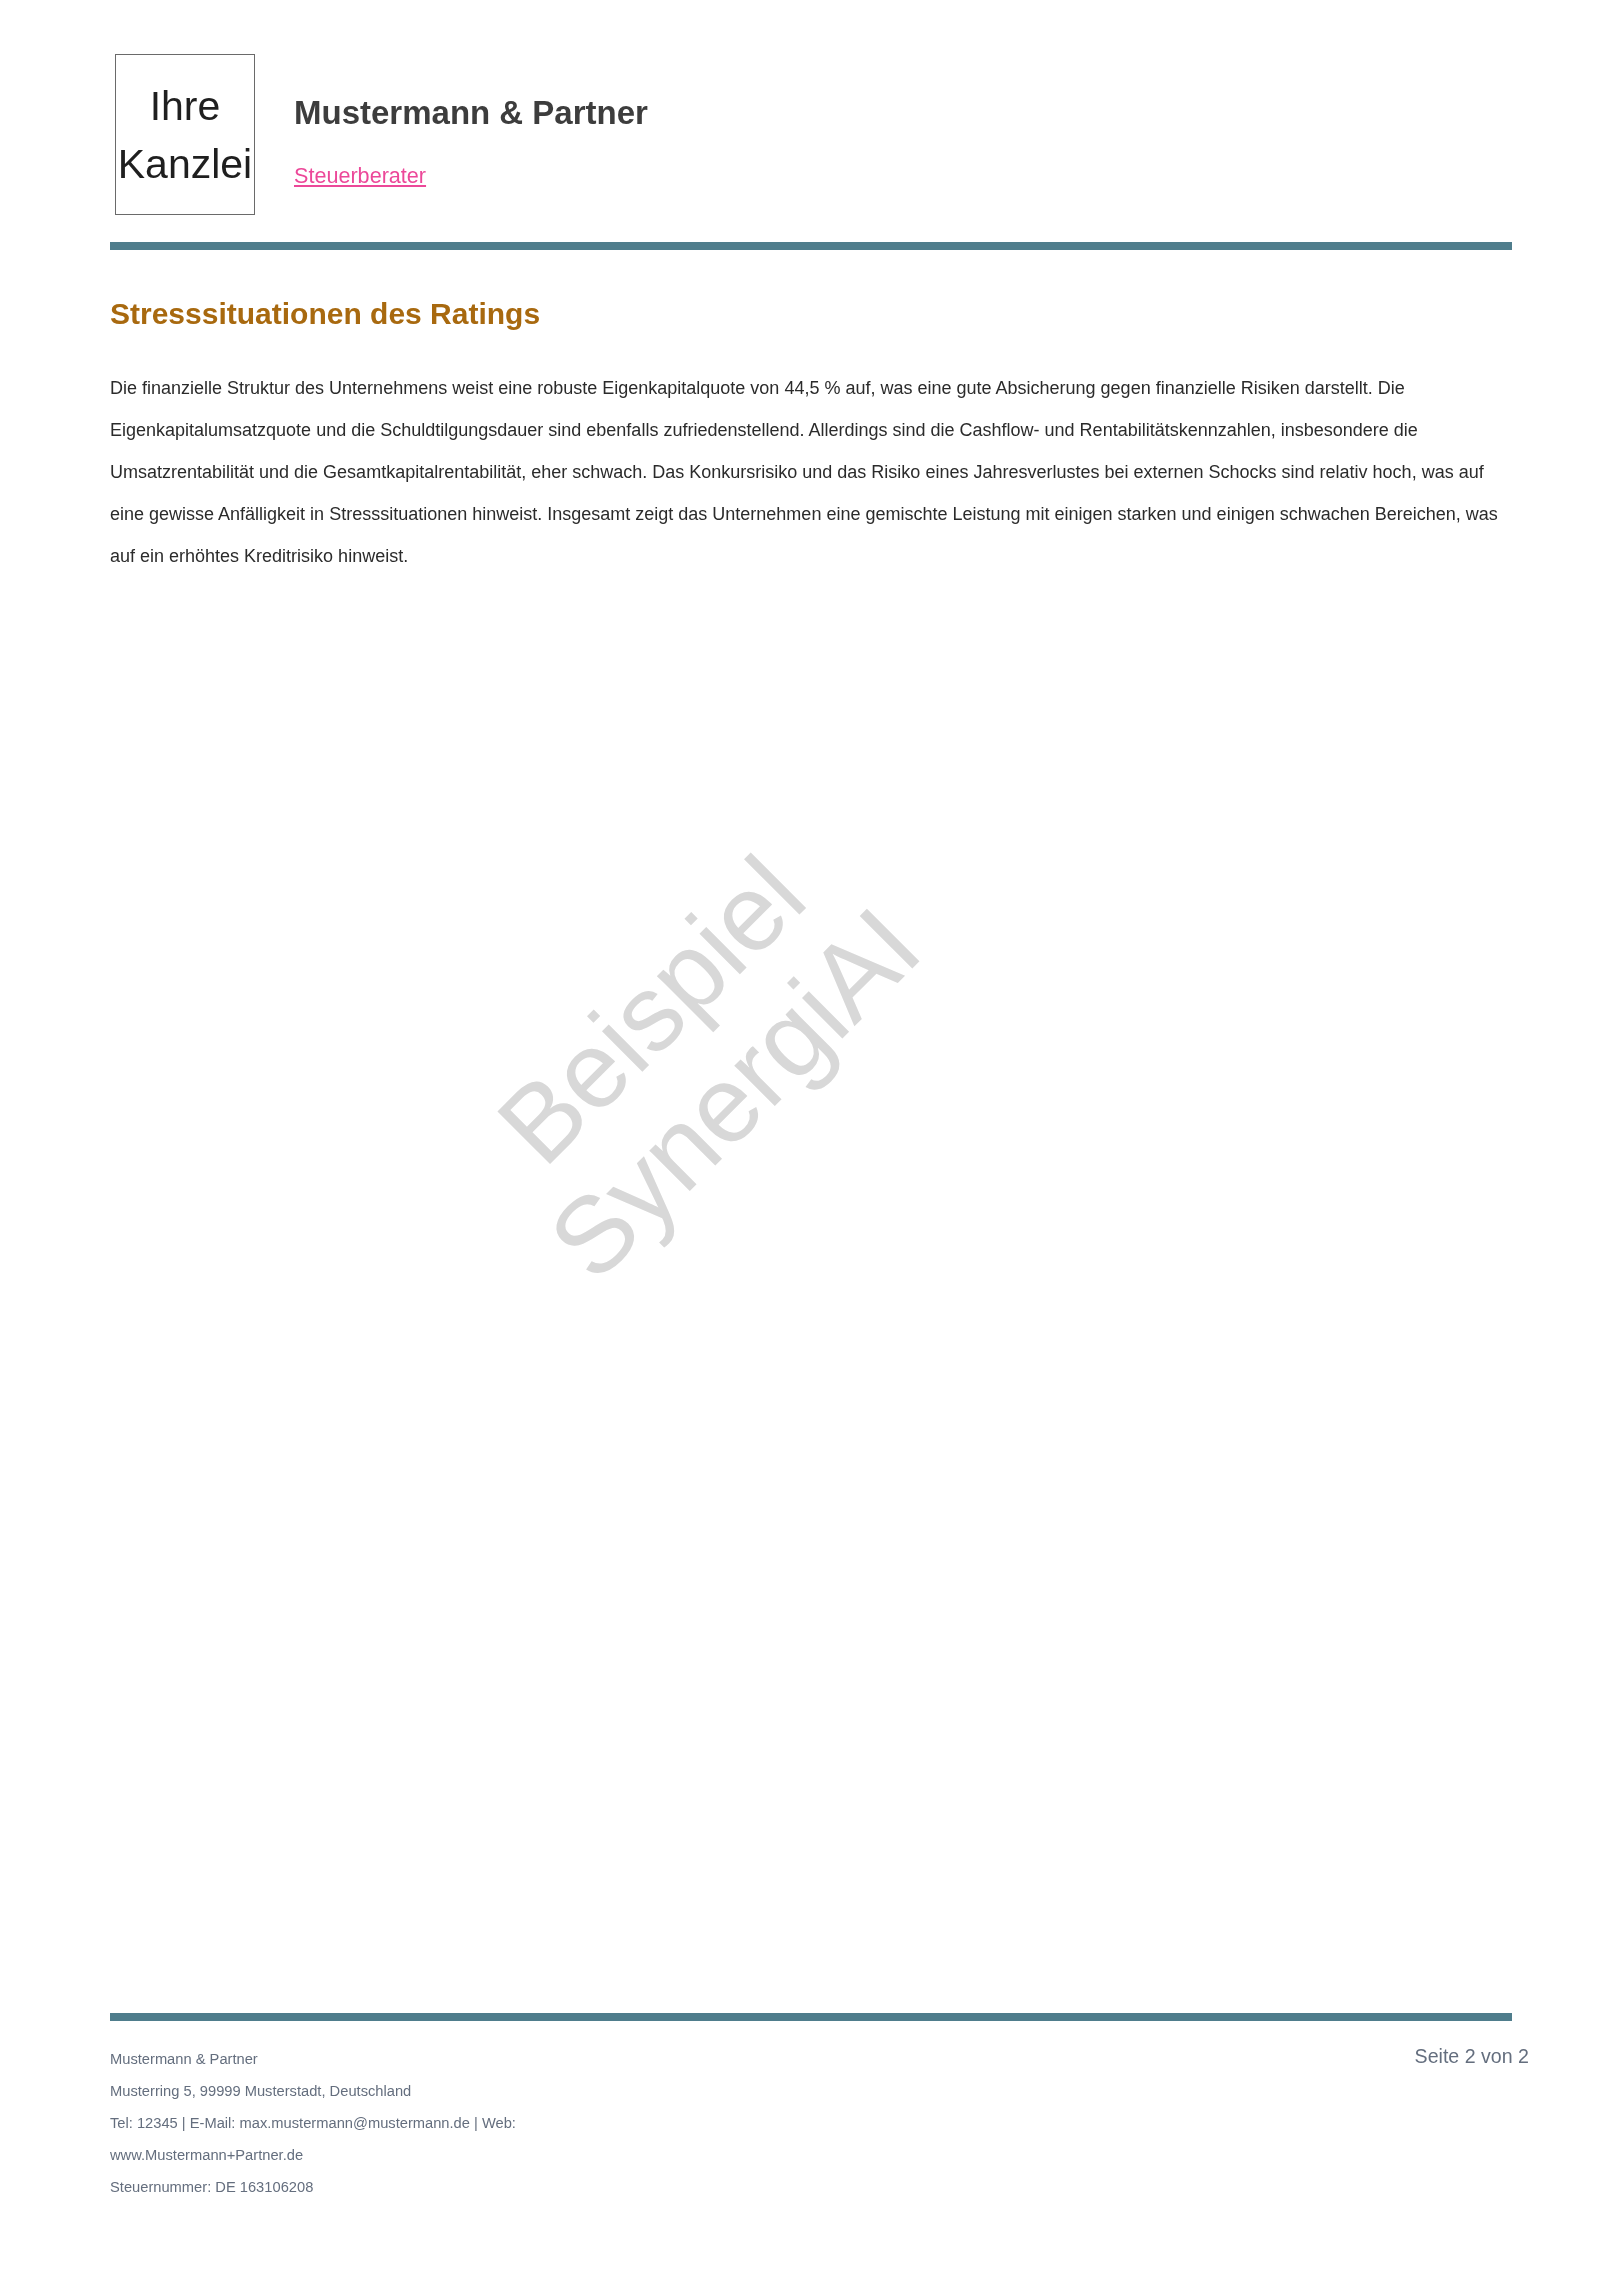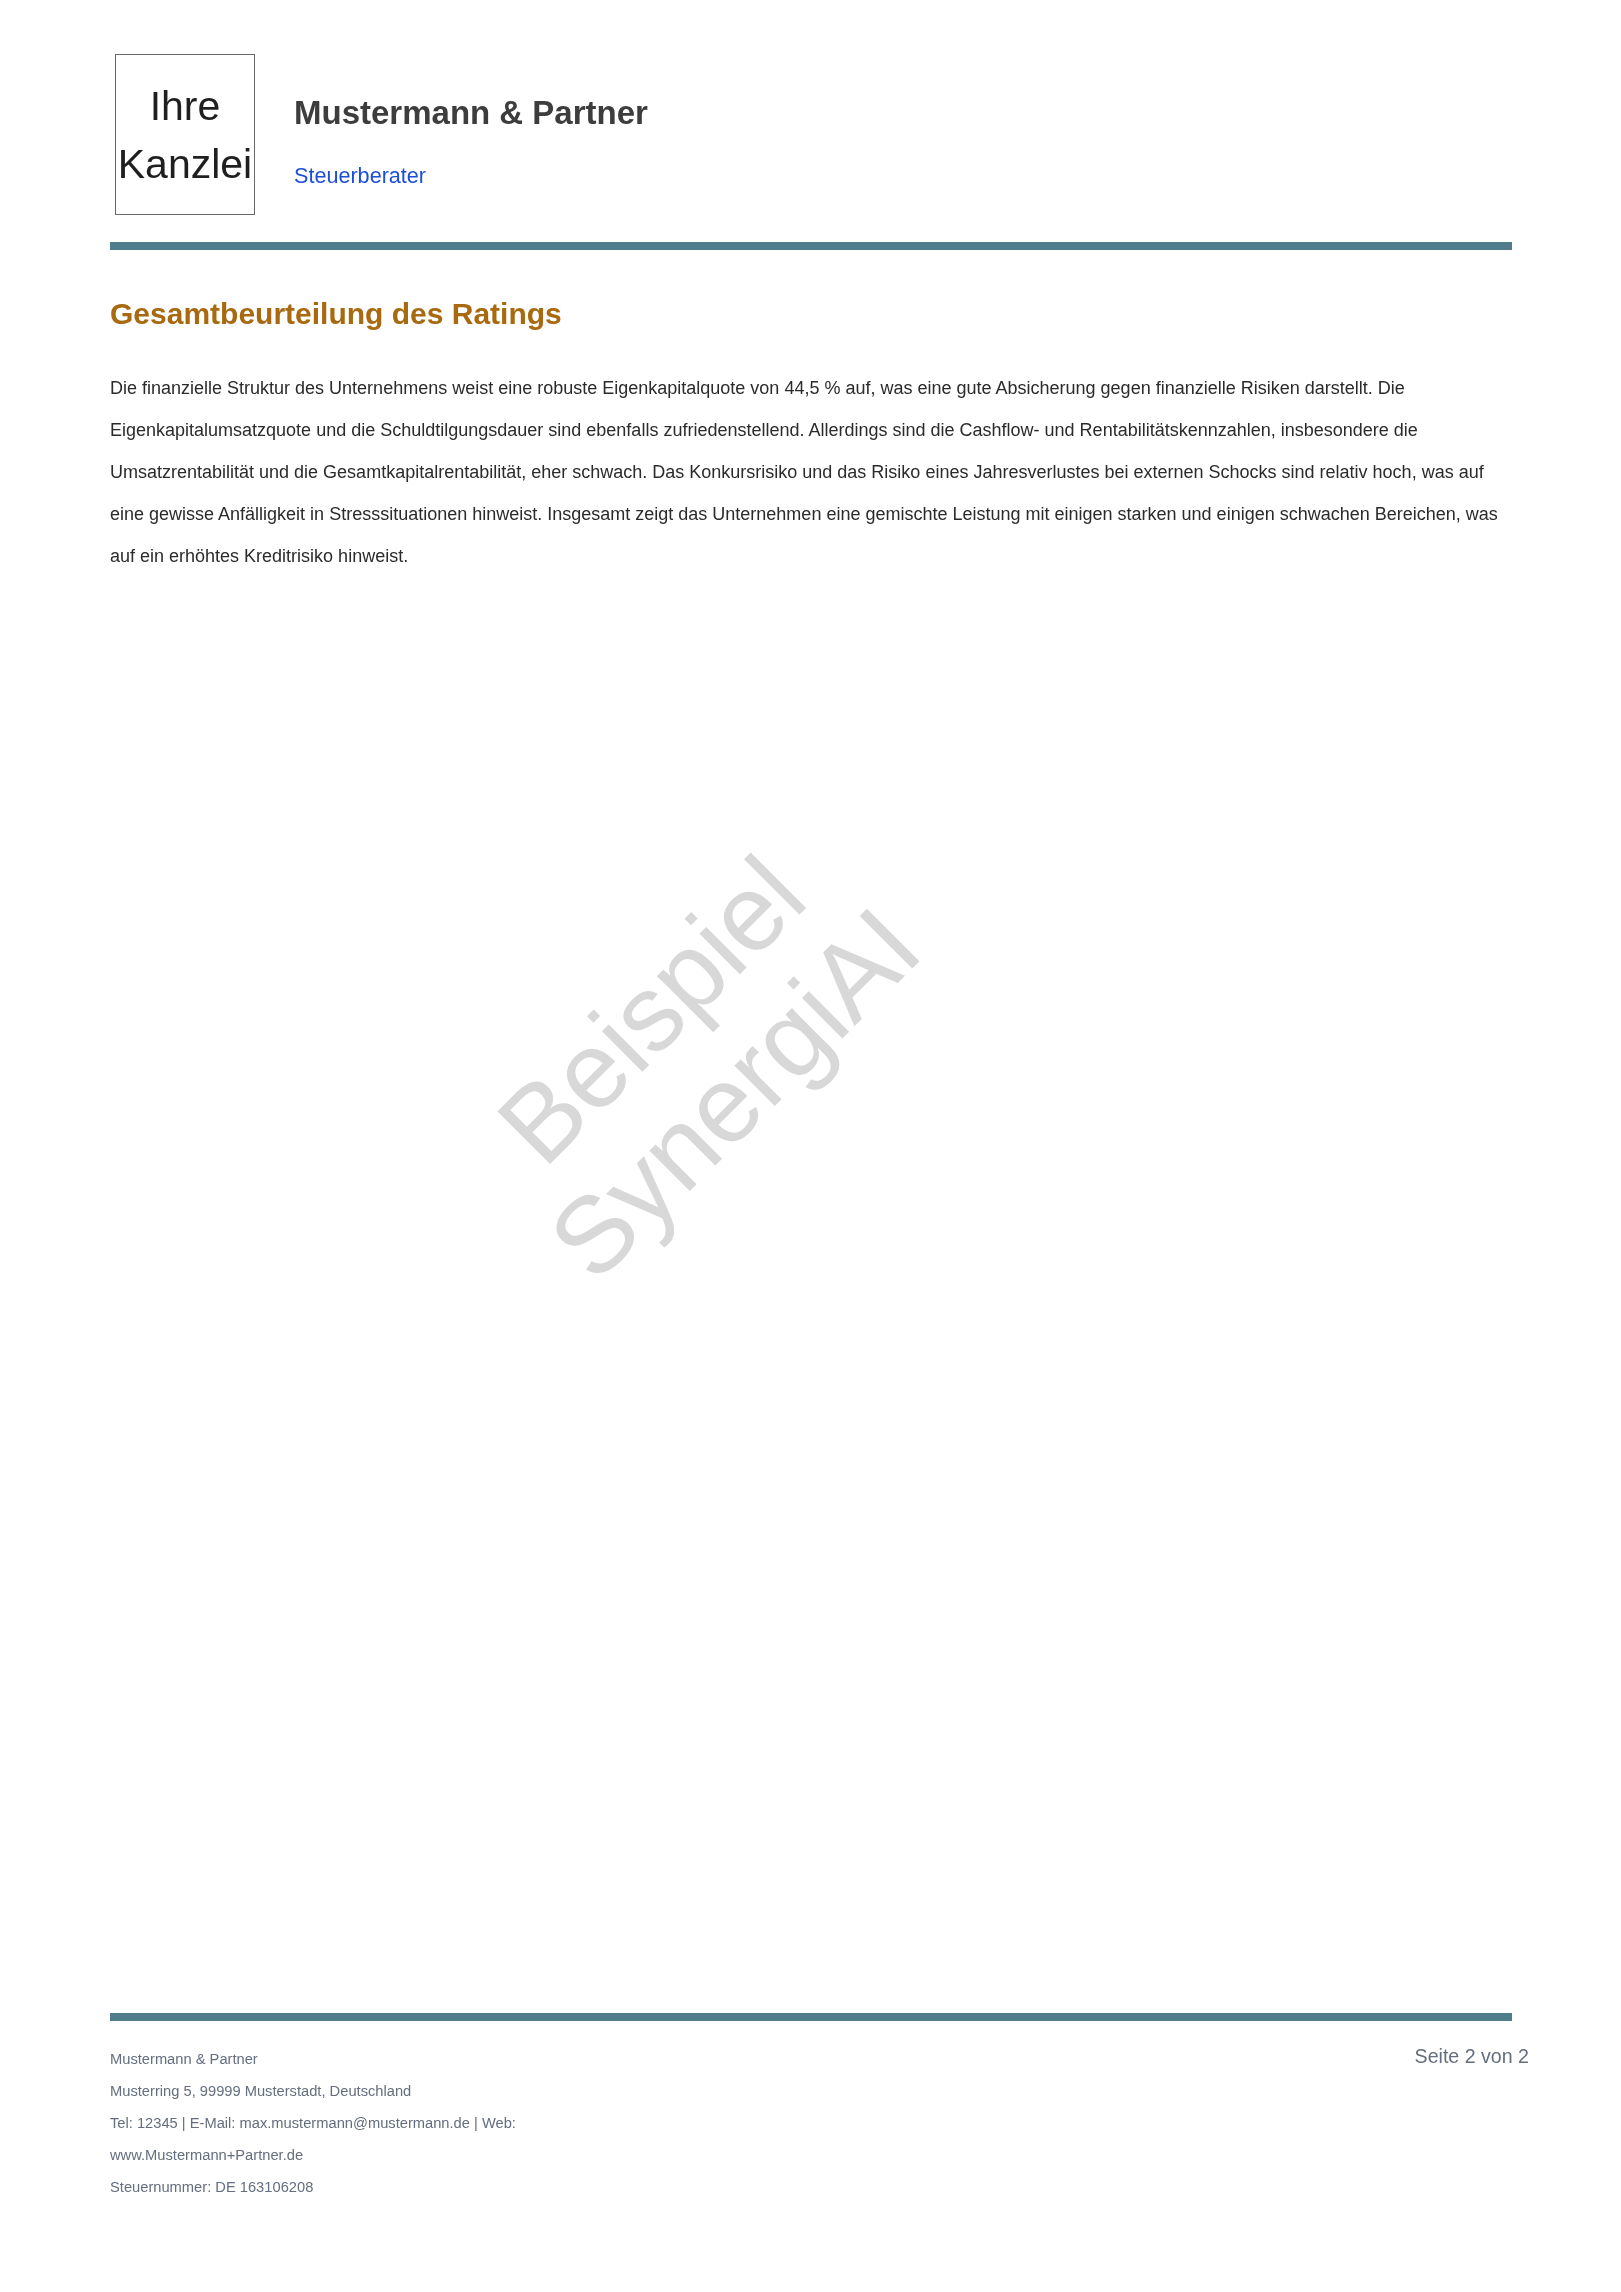--- a/index.html
+++ b/index.html
@@ -39,21 +39,22 @@
     top: 94px;
     font-size: 33px;
     font-weight: bold;
     color: #3d3d3d;
   }
   .header-subtitle {
     position: absolute;
     left: 294px;
     top: 163px;
     font-size: 21.6px;
-    color: #1d4ed8;
+    color: #ec4899;
+    text-decoration: underline;
   }
   .rule {
     position: absolute;
     left: 110px;
     width: 1402px;
     height: 7.8px;
     background: #4f7d8c;
   }
   .rule-top { top: 242px; }
   .rule-bottom { top: 2013px; }
@@ -117,21 +118,21 @@
 <div class="page">
 
   <div class="logo-box">
     <div>Ihre</div>
     <div>Kanzlei</div>
   </div>
   <div class="header-title">Mustermann &amp; Partner</div>
   <div class="header-subtitle">Steuerberater</div>
   <div class="rule rule-top"></div>
 
-  <h1 class="heading">Gesamtbeurteilung des Ratings</h1>
+  <h1 class="heading">Stresssituationen des Ratings</h1>
   <p class="body-text">Die finanzielle Struktur des Unternehmens weist eine robuste Eigenkapitalquote von 44,5 % auf, was eine gute Absicherung gegen finanzielle Risiken darstellt. Die Eigenkapitalumsatzquote und die Schuldtilgungsdauer sind ebenfalls zufriedenstellend. Allerdings sind die Cashflow- und Rentabilitätskennzahlen, insbesondere die Umsatzrentabilität und die Gesamtkapitalrentabilität, eher schwach. Das Konkursrisiko und das Risiko eines Jahresverlustes bei externen Schocks sind relativ hoch, was auf eine gewisse Anfälligkeit in Stresssituationen hinweist. Insgesamt zeigt das Unternehmen eine gemischte Leistung mit einigen starken und einigen schwachen Bereichen, was auf ein erhöhtes Kreditrisiko hinweist.</p>
 
   <div class="watermark">
     <div>Beispiel</div>
     <div>SynergiAI</div>
   </div>
 
   <div class="rule rule-bottom"></div>
   <div class="footer-left">
     <div>Mustermann &amp; Partner</div>

